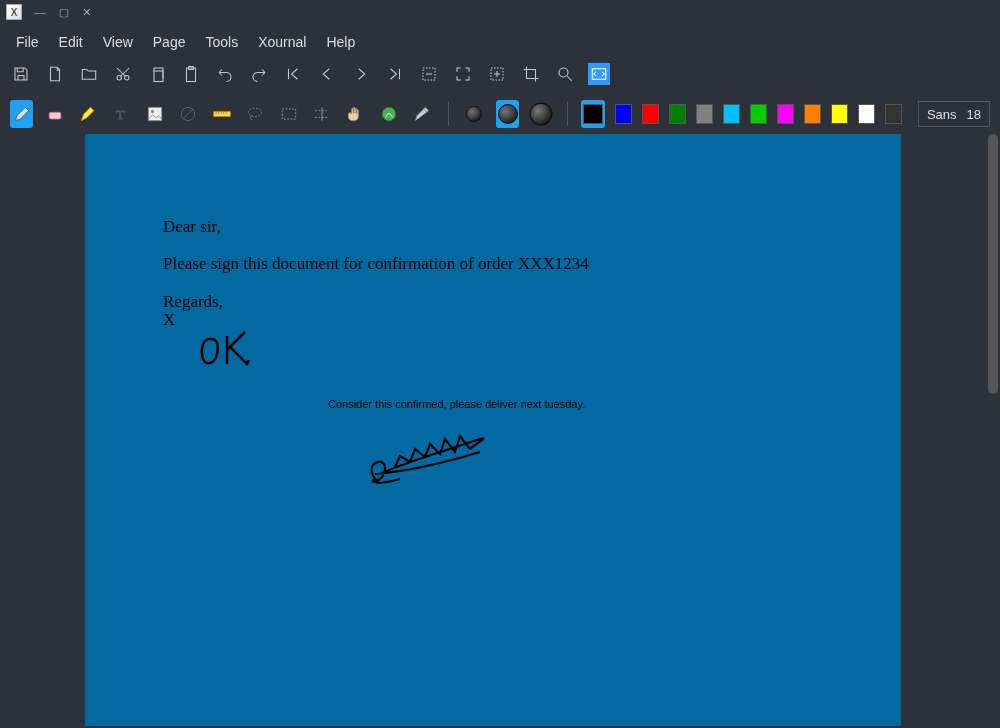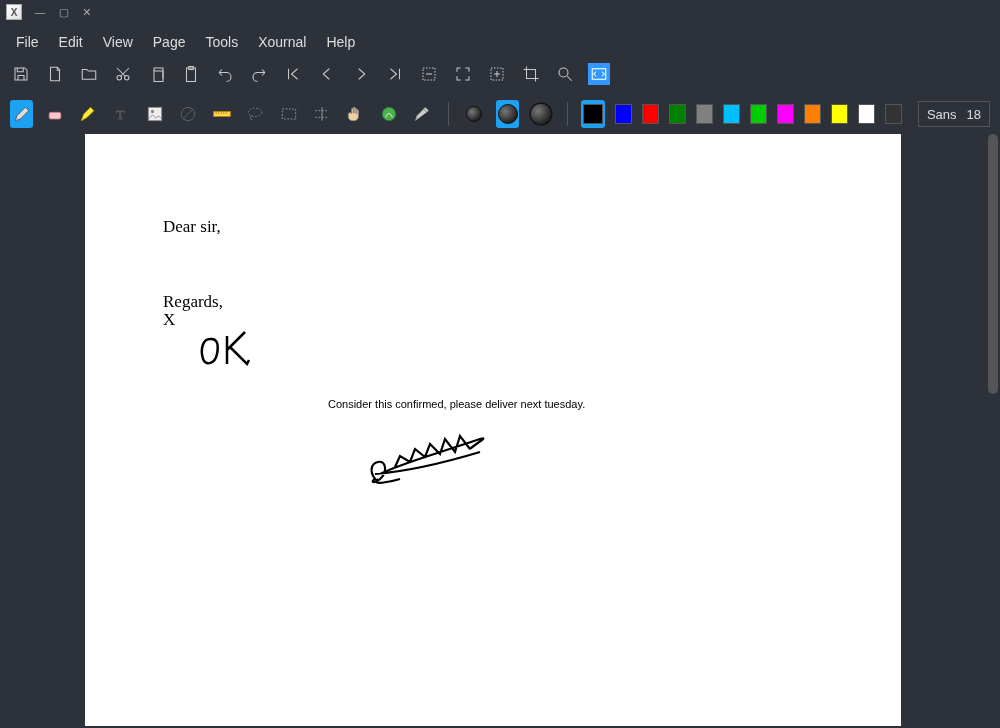--- a/index.html
+++ b/index.html
@@ -20,21 +20,21 @@
   .tool svg { width: 20px; height: 20px; }
   .swatch { width: 20px; height: 20px; border: 1px solid #555; cursor: pointer; }
   .swatch-wrap { width:28px; height:28px; display:inline-flex; align-items:center; justify-content:center; border-radius:3px; }
   .swatch-wrap.selwrap { background:#1da1f2; }
   .penshape { width:20px; height:20px; border-radius:50%; background: radial-gradient(circle at 35% 35%, #777, #000); border:1px solid #111; }
   .penshape.lg { transform: scale(1.15); }
   .penshape.sm { width:16px; height:16px; }
   .fontbox { margin-left: 6px; height:26px; display:inline-flex; align-items:center; border:1px solid #555; padding:0 8px; color:#ddd; font-size:13px; gap:10px; }
   .canvas-area { position: relative; height: 592px; background: #2d323a; display:flex; }
   .canvas-scroll { flex:1; overflow:hidden; display:flex; justify-content:center; }
-  .page { width: 816px; height: 100%; background: #ffffff; margin-top:0; position:relative; }
+  .page { width: 816px; height: 100%; background: #0369a1; margin-top:0; position:relative; }
   .doc-text { position:absolute; font-family: 'Times New Roman', serif; font-size: 17px; color:#000; }
   .anno-text { position:absolute; font-family: sans-serif; font-size: 11px; color:#000; }
   .scrollbar { width: 14px; background:#2d323a; position:relative; }
   .scrollbar .thumb { position:absolute; left:2px; width:10px; height:260px; top:0; background:#555; border-radius:5px; }
   .statusbar { height: 42px; background:#2d323a; color:#ddd; display:flex; align-items:center; padding:0 10px; font-size:14px; gap:8px; }
 </style>
 </head>
 <body>
 
 <div class="titlebar">
@@ -264,20 +264,21 @@
   <span class="fontbox">
     <span>Sans</span>
     <span>18</span>
   </span>
 </div>
 
 <div class="canvas-area">
   <div class="canvas-scroll">
     <div class="page">
       <div class="doc-text" style="left:78px; top:83px">Dear sir,</div>
+      <div class="doc-text" style="left:78px; top:120px">Please sign this document for confirmation of order XXX1234</div>
       <div class="doc-text" style="left:78px; top:158px">Regards,</div>
       <div class="doc-text" style="left:78px; top:176px">X</div>
       <div class="anno-text" style="left:243px; top:264px">Consider this confirmed, please deliver next tuesday.</div>
 
       <svg style="position:absolute; left:110px; top:190px" width="70" height="50" viewBox="0 0 70 50">
         <path d="M15 15 C8 15 5 25 8 35 C11 42 20 40 22 30 C24 20 22 14 15 15 Z" fill="none" stroke="#000" stroke-width="2.5"></path>
         <path d="M32 40 L32 12 M32 26 L50 8 M36 24 L52 40 L54 36" fill="none" stroke="#000" stroke-width="2.5"></path>
       </svg>
 
       <svg style="position:absolute; left:275px; top:290px" width="160" height="80" viewBox="0 0 160 80">

